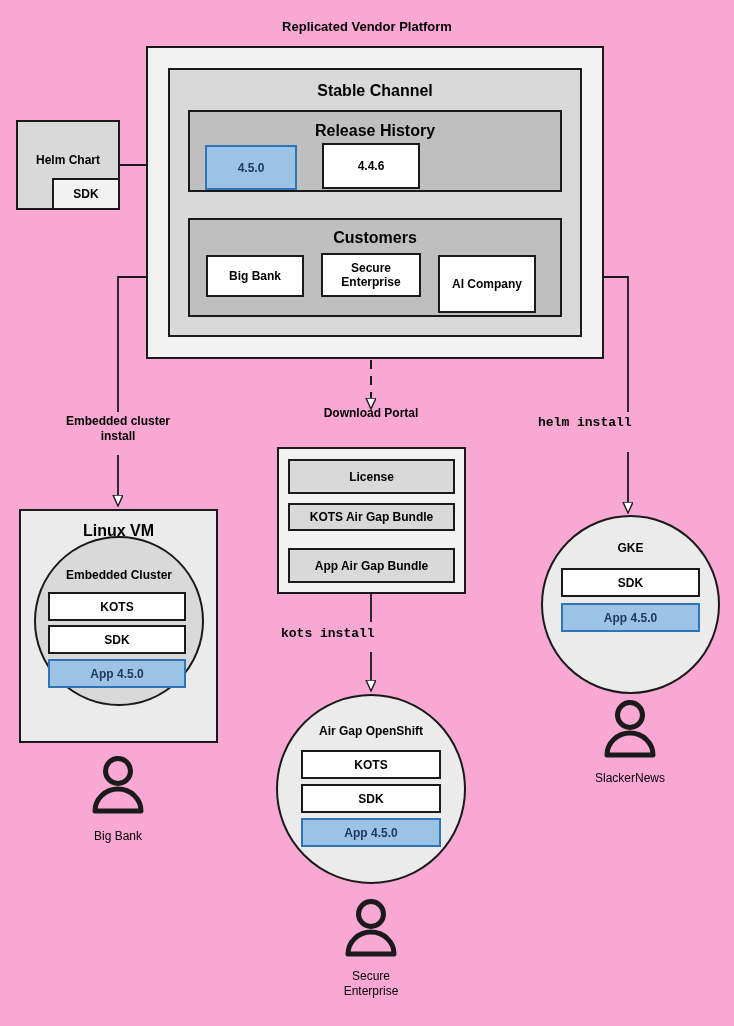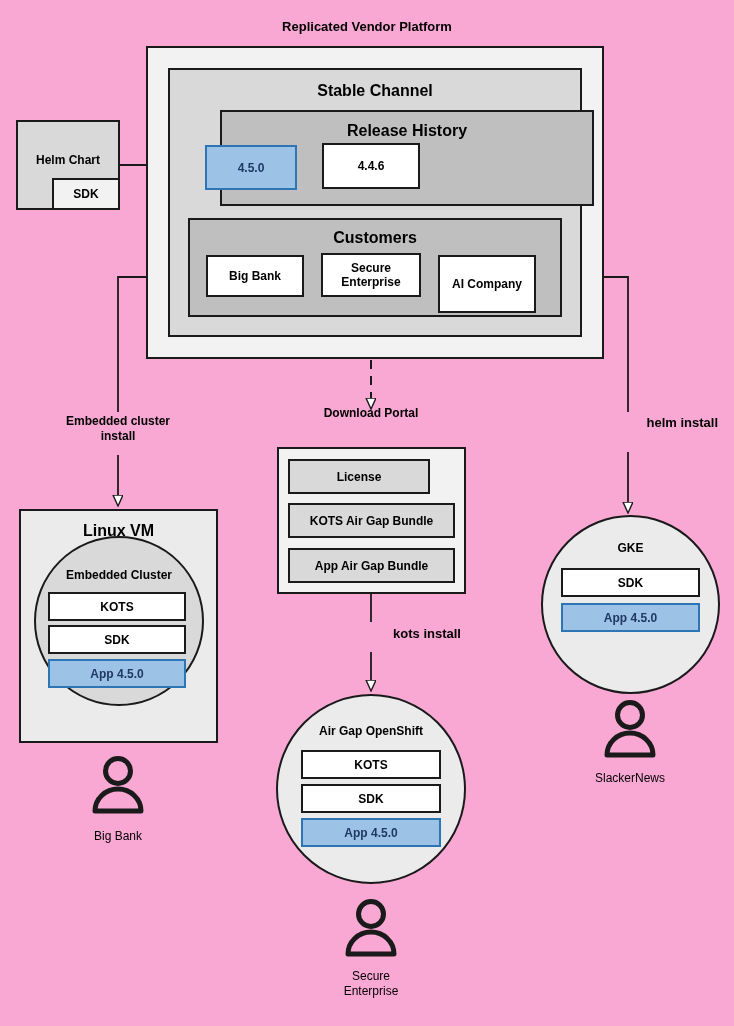--- a/index.html
+++ b/index.html
@@ -87,22 +87,22 @@
   .edge-label {
     position: absolute;
     text-align: center;
     font-weight: bold;
     font-size: 12px;
     line-height: 15px;
     white-space: pre-line;
   }
   .mono-label {
     position: absolute;
-    text-align: right;
-    font-family: Liberation Sans, sans-serif;
+    text-align: left;
+    font-family: Liberation Mono, monospace;
     font-weight: bold;
     font-size: 13px;
     line-height: 15px;
     white-space: pre-line;
   }
   .person {
     position: absolute;
   }
   .person-caption {
     position: absolute;
@@ -156,21 +156,21 @@
     <div style="position:absolute; left:0; right:0; top:31px; text-align:center; font-weight:bold; font-size:12px;">Helm Chart</div>
   </div>
   <div class="chip fill-lightest" style="left:52px; top:178px; width:68px; height:32px; background:#f2f2f2;">SDK</div>
 
   <div class="node framed fill-lightest" style="left:146px; top:46px; width:458px; height:313px;"></div>
 
   <div class="node framed fill-mid" style="left:168px; top:68px; width:414px; height:269px;">
     <div class="title-centered" style="top:12px;">Stable Channel</div>
   </div>
 
-  <div class="node framed fill-dark" style="left:188px; top:110px; width:374px; height:96px;margin-left:32px;">
+  <div class="node framed fill-dark" style="left:188px; top:110px; width:374px; height:82px;">
     <div class="title-centered" style="top:10px;">Release History</div>
   </div>
   <div class="chip blue" style="left:205px; top:145px; width:92px; height:45px;">4.5.0</div>
   <div class="chip white" style="left:322px; top:143px; width:98px; height:46px;">4.4.6</div>
 
   <div class="node framed fill-dark" style="left:188px; top:218px; width:374px; height:99px;">
     <div class="title-centered" style="top:9px;text-align:center;">Customers</div>
   </div>
   <div class="chip white" style="left:206px; top:255px; width:98px; height:42px;">Big Bank</div>
   <div class="chip white" style="left:321px; top:253px; width:100px; height:44px;">Secure
@@ -179,22 +179,22 @@
 
   <div class="edge-label" style="left:33px; top:414px; width:170px;">Embedded cluster
 install</div>
 
   <div class="mono-label" style="left:281px; top:626px; width:180px;">kots install</div>
 
   <div class="mono-label" style="left:538px; top:415px; width:180px;">helm install</div>
 
   <div class="boxlabel" style="left:281px; top:406px; width:180px;">Download Portal</div>
   <div class="node framed fill-lightest" style="left:277px; top:447px; width:189px; height:147px;"></div>
-  <div class="chip grey" style="left:288px; top:459px; width:142px; height:35px;">License</div>
-  <div class="chip grey" style="left:288px; top:503px; width:167px; height:35px;">KOTS Air Gap Bundle</div>
+  <div class="chip grey" style="left:288px; top:459px; width:167px; height:35px;">License</div>
+  <div class="chip grey" style="left:288px; top:503px; width:167px; height:28px;">KOTS Air Gap Bundle</div>
   <div class="chip grey" style="left:288px; top:548px; width:167px; height:35px;">App Air Gap Bundle</div>
 
   <div class="node framed fill-light" style="left:19px; top:509px; width:199px; height:234px;">
     <div class="title-centered" style="top:11px;">Linux VM</div>
   </div>
   <div class="circle fill-mid" style="left:34px; top:536px; width:170px; height:170px;"></div>
   <div class="boxlabel" style="left:34px; top:568px; width:170px;">Embedded Cluster</div>
   <div class="chip white" style="left:48px; top:592px; width:138px; height:29px;">KOTS</div>
   <div class="chip white" style="left:48px; top:625px; width:138px; height:29px;">SDK</div>
   <div class="chip blue" style="left:48px; top:659px; width:138px; height:29px;">App 4.5.0</div>

